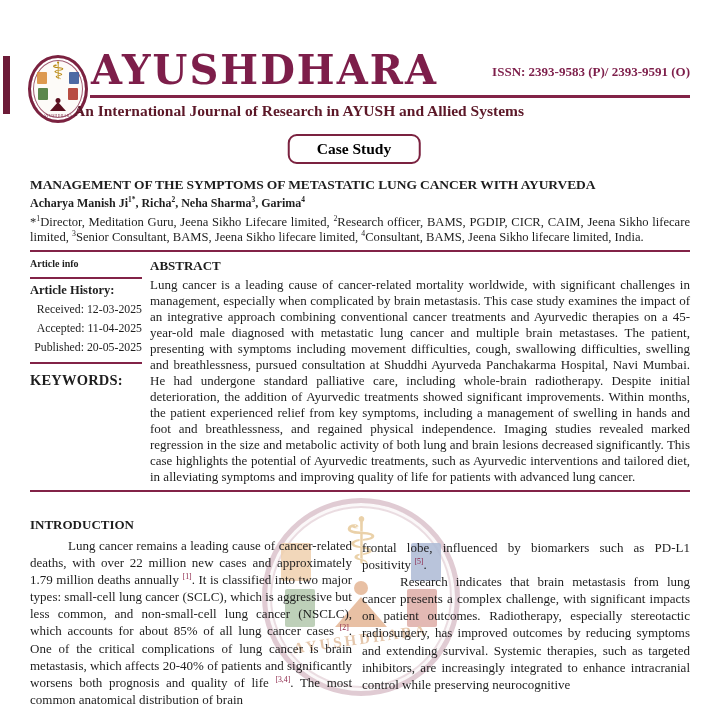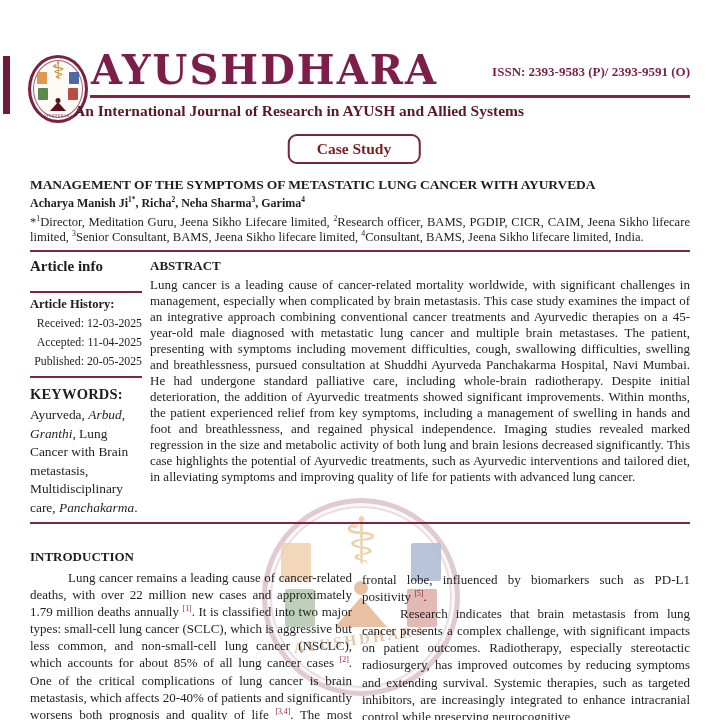--- a/index.html
+++ b/index.html
@@ -33,32 +33,32 @@
         font-size:3.5px;color:#7b2240;letter-spacing:.5px;white-space:nowrap;}
 
   .logotype{position:absolute;left:91px;top:50px;font-family:"DejaVu Serif","Liberation Serif",serif;
         font-weight:bold;font-size:40px;line-height:1;color:#7d1e4a;letter-spacing:2px;transform:scaleY(1.02);}
   .issn{position:absolute;right:18px;top:64px;font-size:13px;font-weight:bold;color:#7d1e4a;}
   .head-rule{position:absolute;left:90px;top:95px;width:600px;height:3px;background:var(--rule);}
   .subtitle{position:absolute;left:74px;top:102px;font-size:15.5px;font-weight:bold;color:var(--dark-maroon);}
 
   .badge{position:absolute;left:50%;top:134px;transform:translateX(-50%);
         border:2px solid #7b2240;border-radius:9px;padding:4px 27px;
-        font-size:15.5px;font-weight:bold;color:#7f1d1d;background:#fff;}
+        font-size:15.5px;font-weight:bold;color:#000000;background:#fff;}
 
   
   .content{position:absolute;left:30px;top:177px;width:660px;z-index:2;}
   .paper-title{font-size:13.5px;font-weight:bold;letter-spacing:-0.1px;}
   .authors{font-size:12px;font-weight:bold;margin-top:3px;}
   .affiliations{font-size:12.6px;line-height:15px;text-align:justify;margin-top:4px;}
   .hr{border:none;border-top:2.5px solid var(--rule);margin-top:5px;}
 
   .info-row{display:flex;gap:8px;margin-top:6px;}
   .sidebar{width:112px;flex:0 0 112px;}
-  .si-heading{font-size:15px;font-weight:bold;padding-bottom:16px;border-bottom:2px solid var(--rule);}
+  .si-heading{font-size:10px;font-weight:bold;padding-bottom:8px;border-bottom:2px solid var(--rule);}
   .si-subheading{font-size:12.5px;font-weight:bold;margin-top:4px;}
   .si-item{font-size:11.8px;margin-top:4px;text-align:right;}
   .si-divider{border:none;border-top:2px solid var(--rule);margin-top:7px;}
   .kw-heading{font-size:14.5px;font-weight:bold;margin-top:8px;letter-spacing:.2px;}
   .kw-text{font-size:13.4px;line-height:18.5px;margin-top:3px;}
 
   .abstract-col{flex:1;}
   .abs-heading{font-size:13px;font-weight:bold;}
   .abs-text{font-size:13px;line-height:16px;text-align:justify;margin-top:3px;}
 
@@ -143,21 +143,20 @@
 
     <div class="info-row">
       <div class="sidebar">
         <div class="si-heading">Article info</div>
         <div class="si-subheading">Article History:</div>
         <div class="si-item">Received: 12-03-2025</div>
         <div class="si-item">Accepted: 11-04-2025</div>
         <div class="si-item">Published: 20-05-2025</div>
         <hr class="si-divider">
         <div class="kw-heading">KEYWORDS:</div>
-        <div class="kw-text"><span>Ayurveda, </span><span class="s-i">Arbud, Granthi</span><span>, Lung Cancer with Brain metastasis, Multidisciplinary care, </span><span class="s-i">Panchakarma</span><span>.</span></div>
       </div>
 
       <div class="abstract-col">
         <div class="abs-heading">ABSTRACT</div>
         <div class="abs-text">Lung cancer is a leading cause of cancer-related mortality worldwide, with significant challenges in management, especially when complicated by brain metastasis. This case study examines the impact of an integrative approach combining conventional cancer treatments and Ayurvedic therapies on a 45-year-old male diagnosed with metastatic lung cancer and multiple brain metastases. The patient, presenting with symptoms including movement difficulties, cough, swallowing difficulties, swelling and breathlessness, pursued consultation at Shuddhi Ayurveda Panchakarma Hospital, Navi Mumbai. He had undergone standard palliative care, including whole-brain radiotherapy. Despite initial deterioration, the addition of Ayurvedic treatments showed significant improvements. Within months, the patient experienced relief from key symptoms, including a management of swelling in hands and foot and breathlessness, and regained physical independence. Imaging studies revealed marked regression in the size and metabolic activity of both lung and brain lesions decreased significantly. This case highlights the potential of Ayurvedic treatments, such as Ayurvedic interventions and tailored diet, in alleviating symptoms and improving quality of life for patients with advanced lung cancer.</div>
       </div>
     </div>
 
     <hr class="hr">
 

